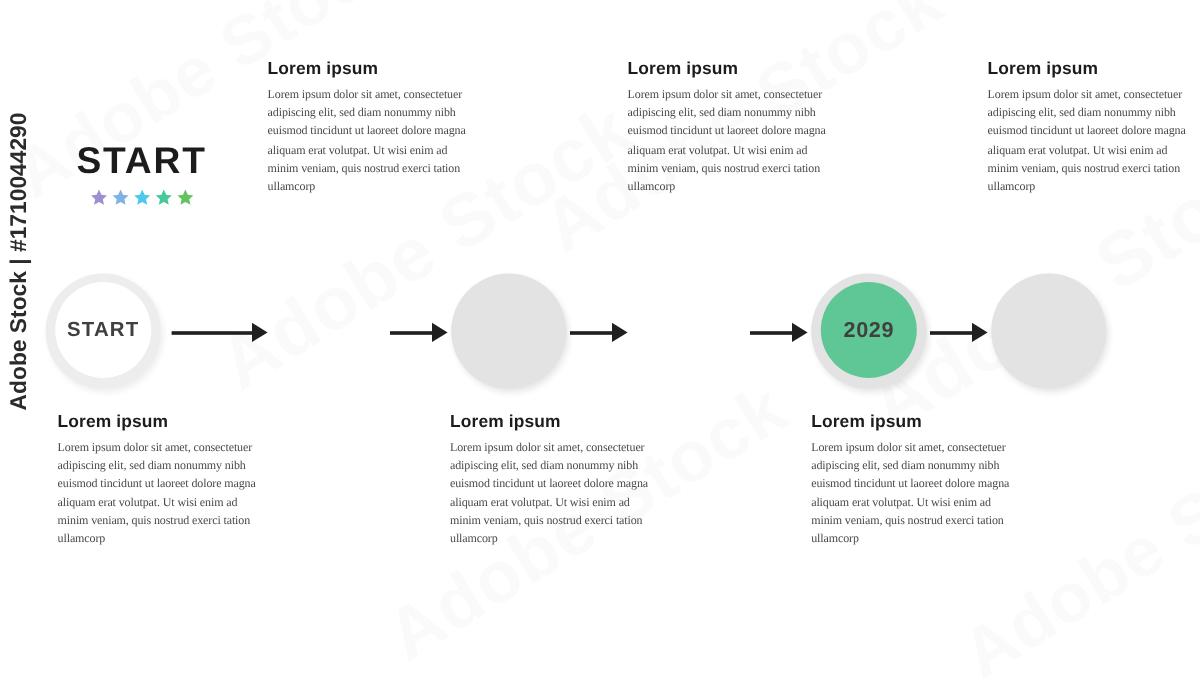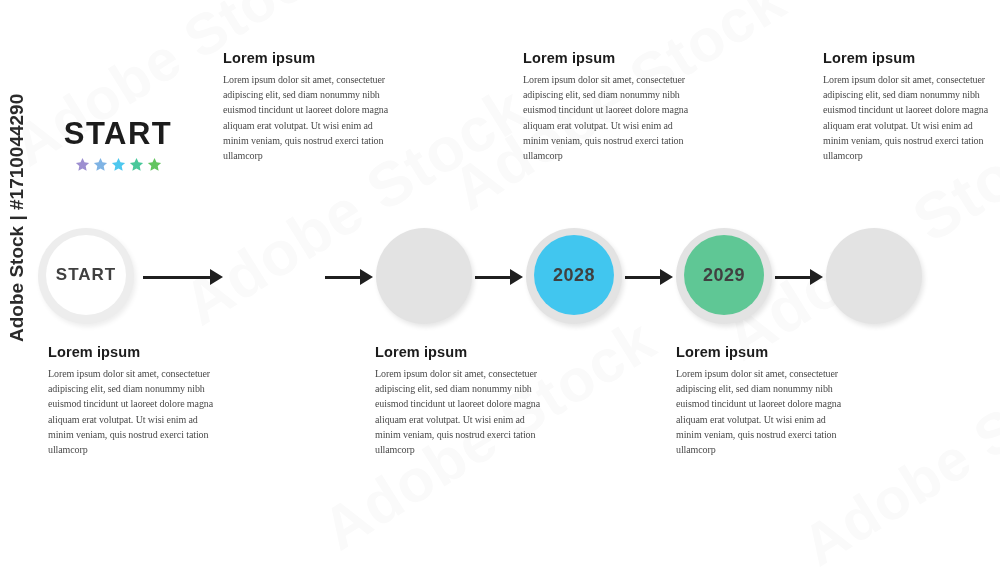--- a/index.html
+++ b/index.html
@@ -213,26 +213,20 @@
     </div>
     <div class="node start" style="left: 38px;">
       <div class="ring" style="background: rgb(237, 237, 237);"></div>
       <div class="disc" style="background: rgb(255, 255, 255);">
         <span class="disc-label">START</span>
       </div>
     </div>
     <div class="node" style="left: 376px;">
       <div class="ring" style="background: rgb(227, 227, 227);"></div>
     </div>
-    <div class="node" style="left: 526px;">
-      <div class="ring" style="background: rgb(227, 227, 227);"></div>
-      <div class="disc" style="background: rgb(65, 198, 239);">
-        <span class="disc-label">2028</span>
-      </div>
-    </div>
     <div class="node" style="left: 676px;">
       <div class="ring" style="background: rgb(227, 227, 227);"></div>
       <div class="disc" style="background: rgb(95, 199, 149);">
         <span class="disc-label">2029</span>
       </div>
     </div>
     <div class="node" style="left: 826px;">
       <div class="ring" style="background: rgb(227, 227, 227);"></div>
     </div>
   </div>

